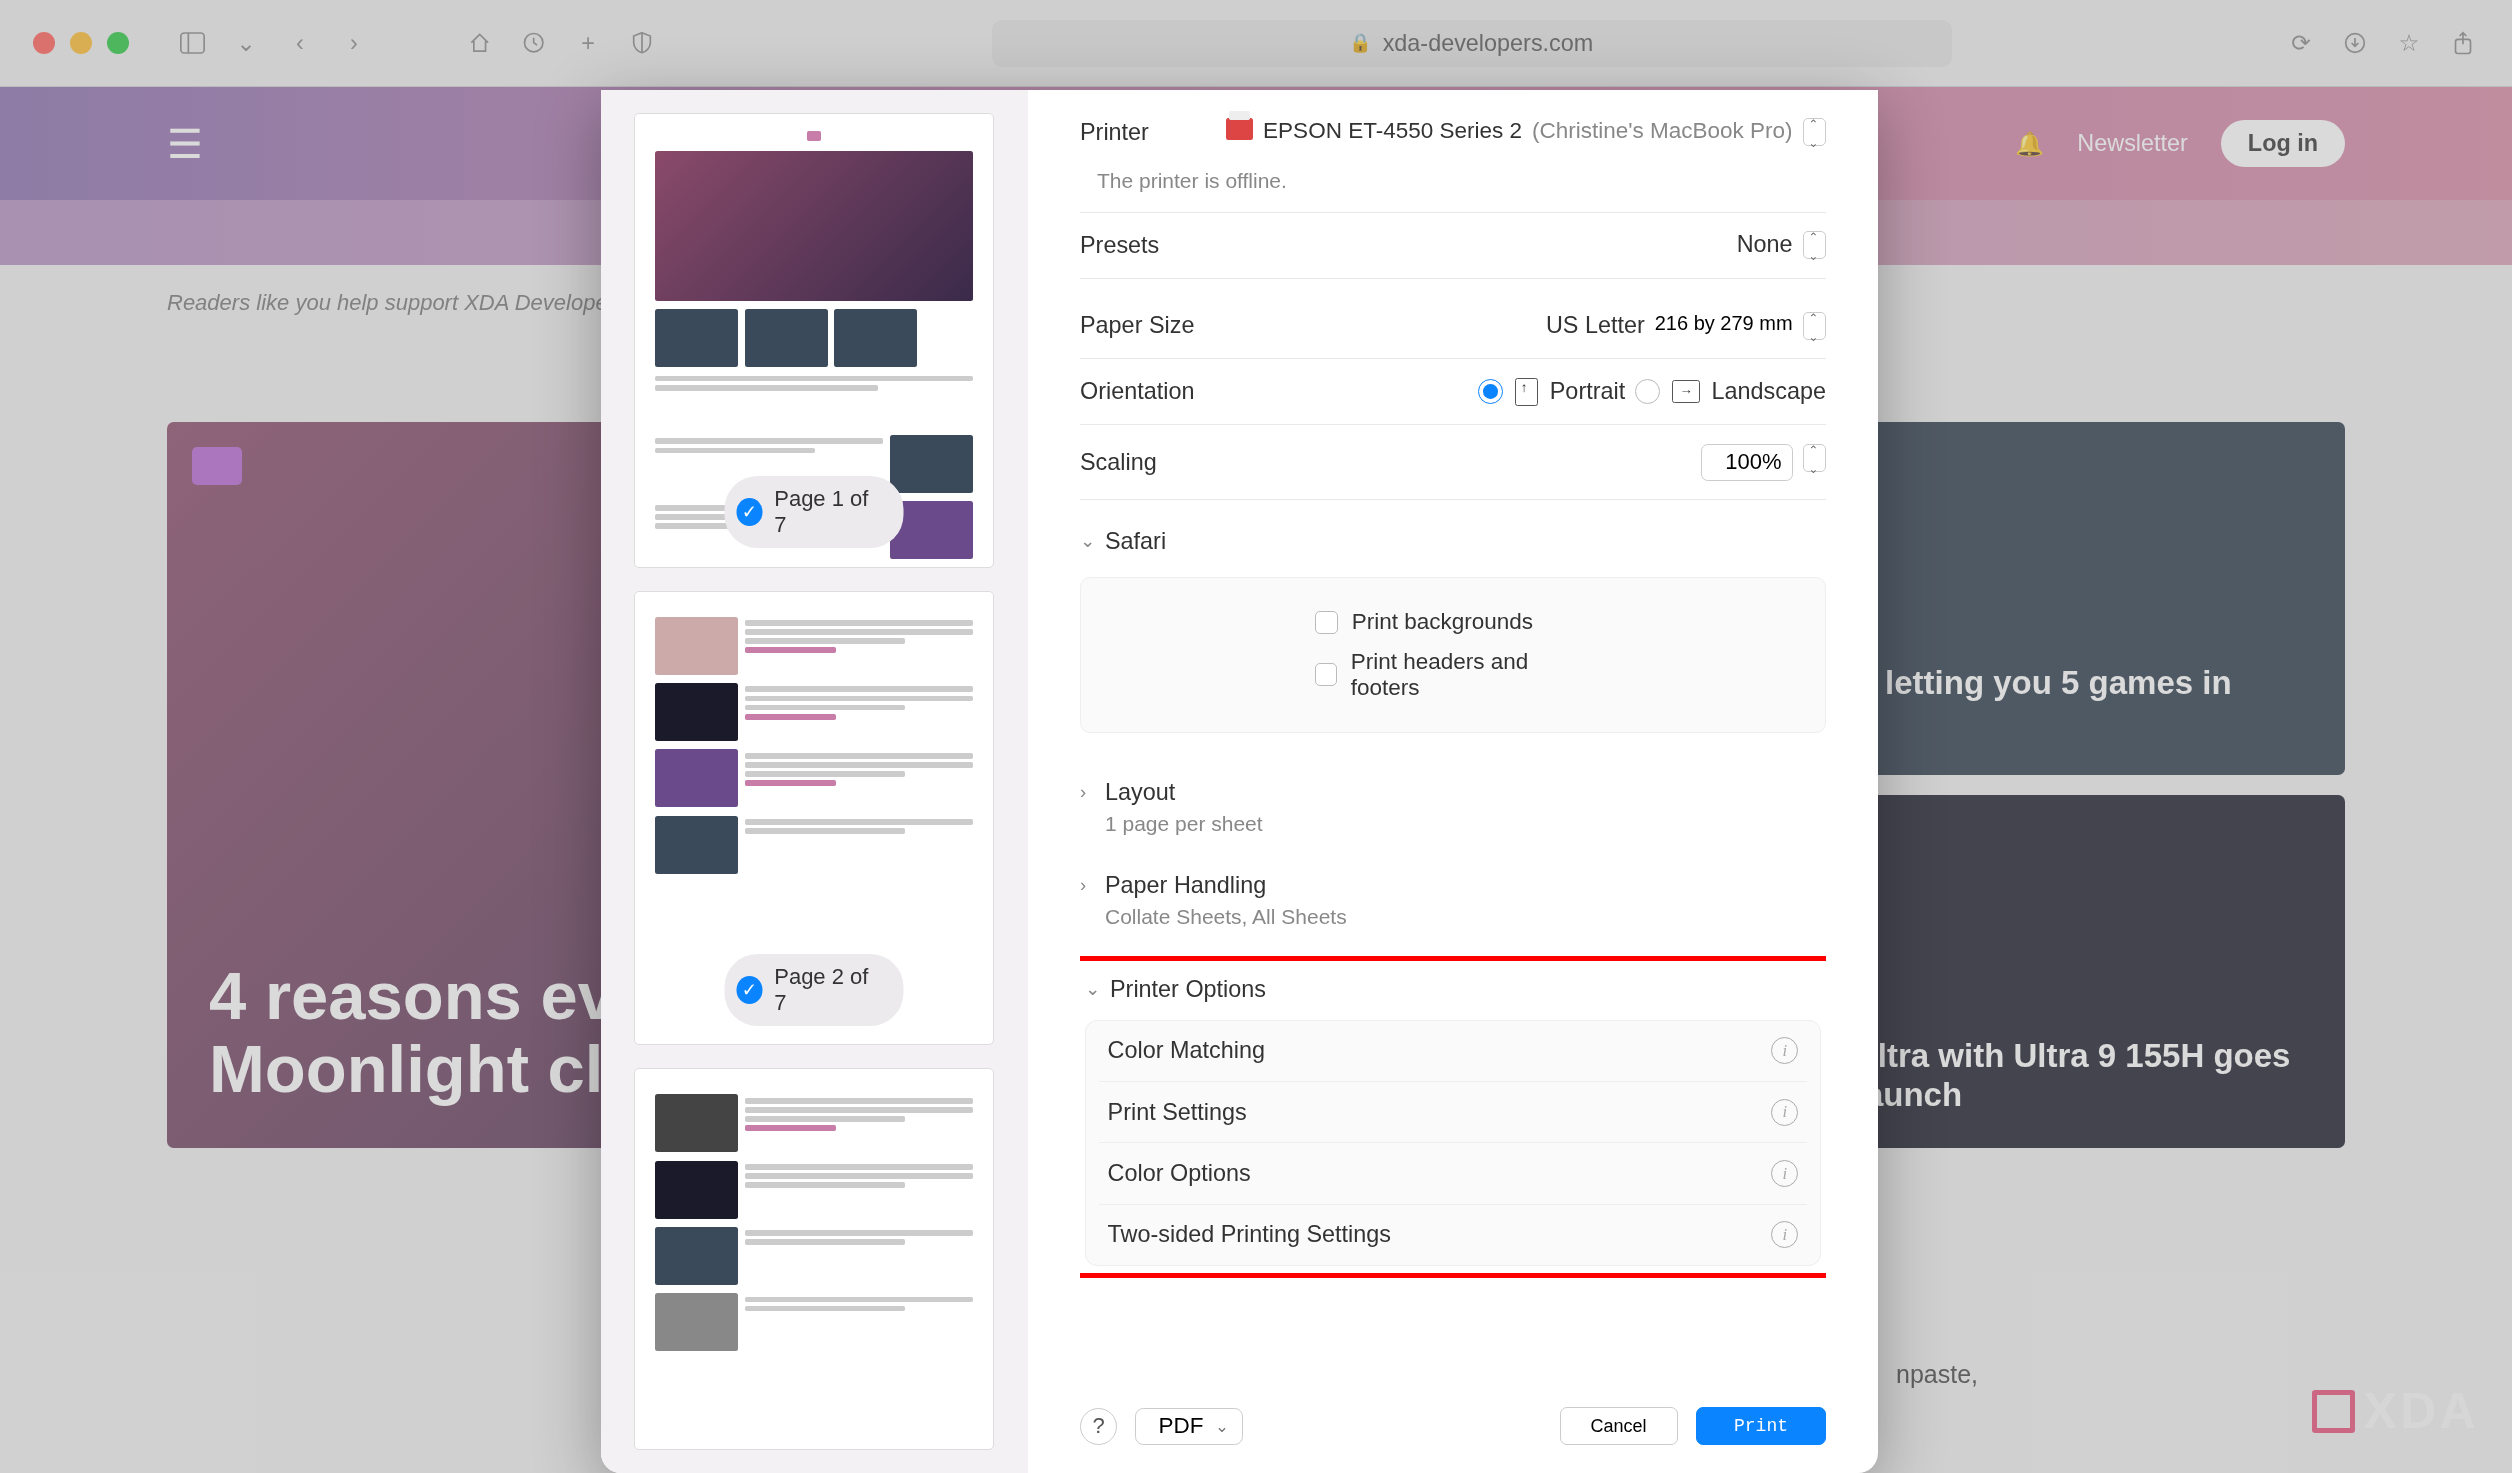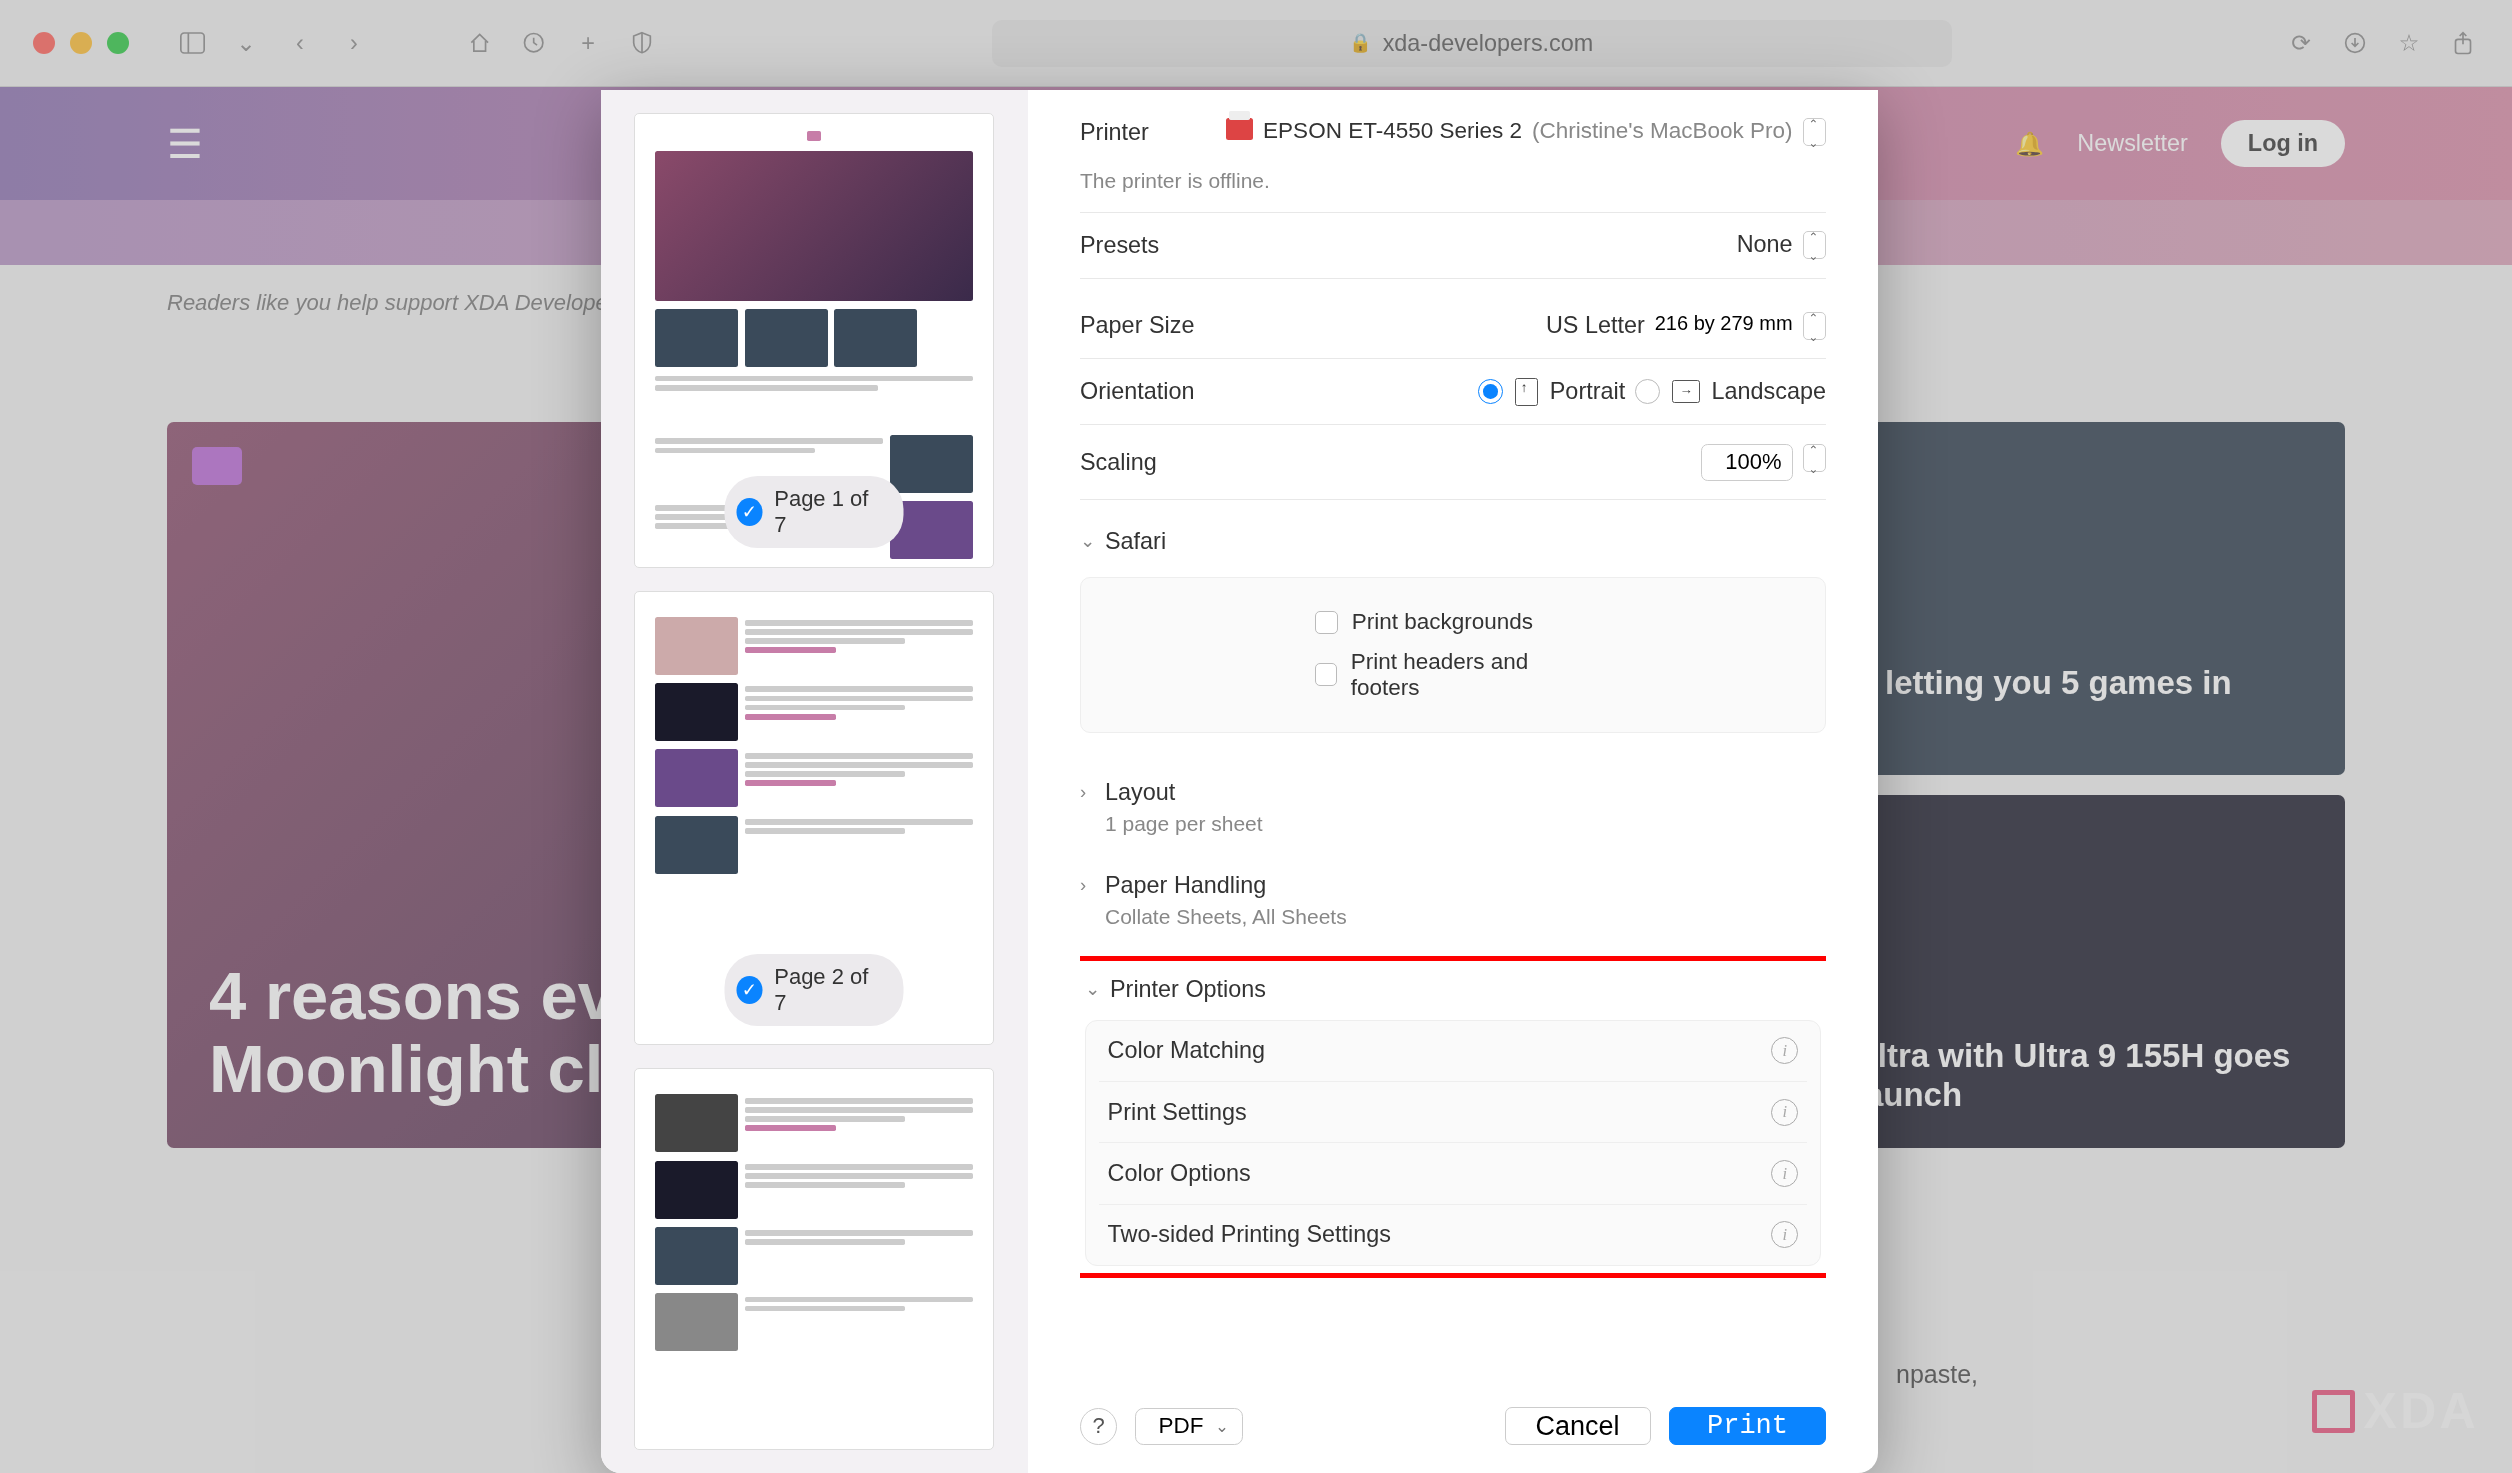--- a/index.html
+++ b/index.html
@@ -63,21 +63,21 @@
 .thumb-line.short { width: 70%; }
 .thumb-line.accent { background: #c77da8; width: 40%; }
 
 
 .settings { flex: 1; padding: 0 52px; display: flex; flex-direction: column; position: relative; }
 .settings-scroll { flex: 1; overflow: hidden; }
 .row { display: flex; align-items: center; padding: 18.4px 0; border-bottom: 0.8px solid #e8e8e8; font-size: 23.4px; color: #333; }
 .row.noborder { border-bottom: none; }
 .row .label { flex: 0 0 auto; }
 .row .val { margin-left: auto; display: flex; align-items: flex-start; gap: 10px; }
-.sub { font-size: 21px; color: #888; margin-top: 5px; }
+.sub { font-size: 21px; color: #888; margin-top: 5px; margin-left: 17px; }
 .stepper { width: 23.4px; height: 28px; background: #fff; border: 0.8px solid #ccc; border-radius: 5px; position: relative; }
 .stepper::before { content: "⌃"; position: absolute; top: -1.7px; left: 5px; font-size: 11.7px; color: #666; }
 .stepper::after { content: "⌄"; position: absolute; bottom: -5px; left: 5px; font-size: 11.7px; color: #666; }
 .printer-icon { width: 27px; height: 22px; background: #d44; border-radius: 2.5px; position: relative; }
 .printer-icon::after { content: ""; position: absolute; top: -6.7px; left: 3.3px; right: 3.3px; height: 8.3px; background: #eee; border-radius: 1.7px; }
 .printer-row .val { font-size: 22.5px; }
 .printer-row .owner { color: #888; }
 
 .section-header { display: flex; align-items: center; gap: 8.3px; padding: 18.4px 0 6.7px 0; font-size: 23.4px; color: #333; cursor: default; }
 .disclosure { font-size: 18.4px; color: #888; width: 16.7px; }
@@ -110,21 +110,21 @@
 .po-item:last-child { border-bottom: none; }
 .info-ic { margin-left: auto; width: 27px; height: 27px; border: 1.7px solid #aaa; border-radius: 50%; display: flex; align-items: center; justify-content: center; font-size: 16.7px; color: #aaa; font-family: Georgia, serif; font-style: italic; }
 .po-list { background: #fafafa; border: 0.8px solid #eee; border-radius: 12px; margin-top: 10px; padding: 0 13.3px; }
 
 
 .dialog-footer { display: flex; align-items: center; padding: 22px 0 28px 0; gap: 18.4px; }
 .help-btn { width: 37px; height: 37px; border: 0.8px solid #ccc; border-radius: 50%; background: #fff; font-size: 22px; color: #555; display: flex; align-items: center; justify-content: center; }
 .pdf-btn { height: 37px; border: 0.8px solid #ccc; border-radius: 8.3px; background: #fff; padding: 0 13.3px 0 22px; font-size: 22.5px; display: flex; align-items: center; gap: 11.7px; }
 .pdf-btn .chev { font-size: 16.7px; color: #777; }
 .spacer { flex: 1; }
-.btn { height: 38px; padding: 0 30px; border-radius: 7px; font-size: 27px; border: 0.8px solid #ccc; background: #fff; display: flex; align-items: center; }
+.btn { height: 38px; padding: 0 30px; border-radius: 7px; font-size: 18px; border: 0.8px solid #ccc; background: #fff; display: flex; align-items: center; }
 .btn.primary { background: #0a84ff; color: #fff; border-color: #0a84ff; font-weight: 500; padding: 0 37px; font-family: Liberation Mono, monospace; }
 
 .dim { color: #000000; font-size: 20px; }
 svg { display: block; }
 </style>
 </head>
 <body>
 
 <div class="toolbar">
   <div class="traffic">

